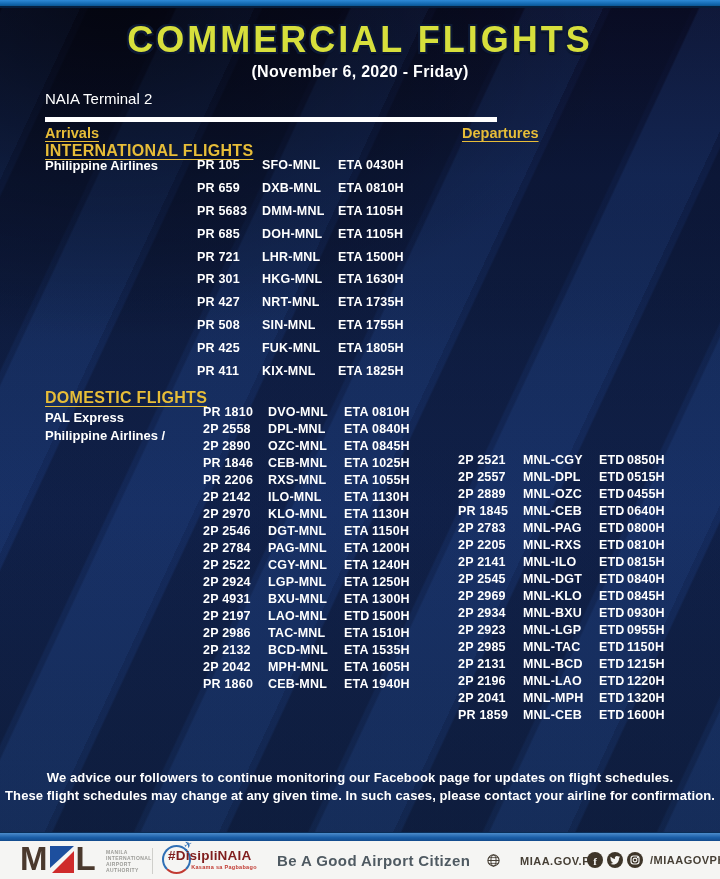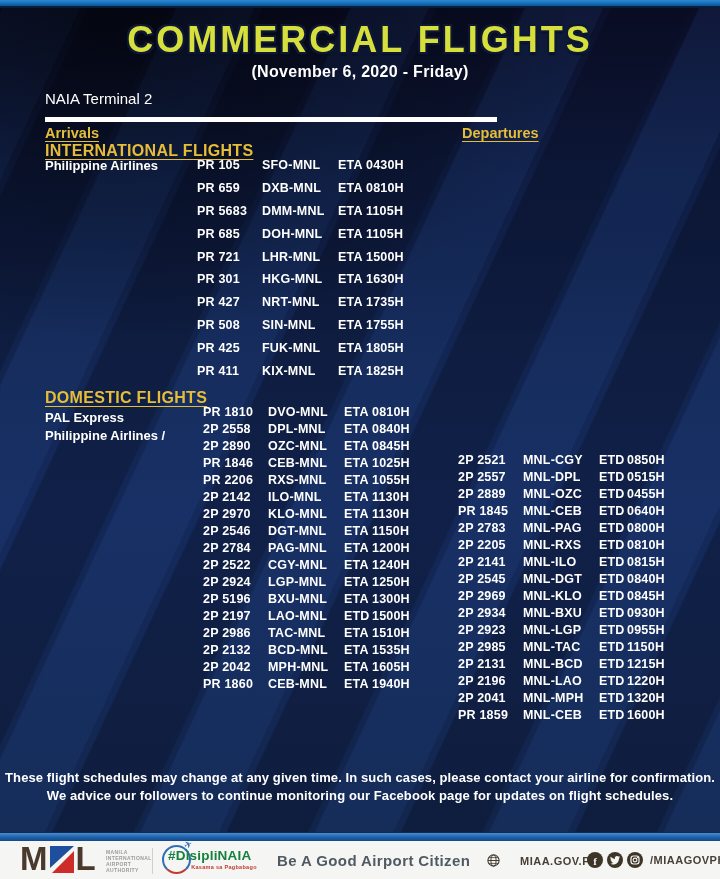--- a/index.html
+++ b/index.html
@@ -73,21 +73,21 @@
   .mnl-letter { font-size:33px; font-weight:bold; color:#4a392d; letter-spacing:0; line-height:30px; }
   .mnl-n { margin:0 2px; display:block; }
   .authority { position:absolute; left:106px; top:8px; font-size:5px; line-height:6px;
     font-weight:bold; color:#9b9b97; letter-spacing:.4px; }
   .authority span { display:block; }
   .footer-divider { position:absolute; left:152px; top:7px; width:1px; height:26px; background:#cfcfcb; }
   .disiplinaia { position:absolute; left:168px; top:7px; width:112px; }
   .dn-circle { position:absolute; left:-6px; top:-3px; width:29px; height:29px; border-radius:50%;
     border:2.5px solid #2f6fb5; border-bottom-color:#c23b33; }
   .dn-plane { position:absolute; left:16px; top:-9px; font-size:10px; color:#2f6fb5; transform:rotate(-25deg); }
-  .dn-text { position:relative; font-size:13.5px; font-weight:bold; color:#15803d; letter-spacing:.2px; }
+  .dn-text { position:relative; font-size:13.5px; font-weight:bold; color:#7f1d1d; letter-spacing:.2px; }
   .dn-tag { position:relative; font-size:5.5px; font-weight:bold; color:#c03a32; text-align:center;
     margin-top:1px; letter-spacing:.3px; }
   .slogan { position:absolute; left:277px; top:11px; font-size:15px; font-weight:bold;
     color:#4f5a62; letter-spacing:.4px; }
   .website { position:absolute; left:487px; top:13px; display:flex; align-items:center; gap:20px;
     font-size:11px; font-weight:bold; color:#463f35; letter-spacing:.5px; }
   .social { position:absolute; left:587px; top:11px; display:flex; align-items:center; gap:4px; }
   .social-circle { width:16px; height:16px; border-radius:50%; background:#3e3529;
     display:flex; align-items:center; justify-content:center; }
   .fb-f { color:#f5f5f3; font-size:11px; font-weight:bold; font-family:"Liberation Serif",serif; margin-top:1px; }
@@ -243,21 +243,21 @@
       <span class="ct">ETA</span>
       <span class="cm">1240H</span>
     </div>
       <div class="row">
       <span class="cf">2P 2924</span>
       <span class="cr">LGP-MNL</span>
       <span class="ct">ETA</span>
       <span class="cm">1250H</span>
     </div>
       <div class="row">
-      <span class="cf">2P 5196</span>
+      <span class="cf">2P 4931</span>
       <span class="cr">BXU-MNL</span>
       <span class="ct">ETA</span>
       <span class="cm">1300H</span>
     </div>
       <div class="row">
       <span class="cf">2P 2197</span>
       <span class="cr">LAO-MNL</span>
       <span class="ct">ETD</span>
       <span class="cm">1500H</span>
     </div>
@@ -380,22 +380,22 @@
     </div>
       <div class="row">
       <span class="cf">PR 1859</span>
       <span class="cr">MNL-CEB</span>
       <span class="ct">ETD</span>
       <span class="cm">1600H</span>
     </div>
     </div>
 
   <div class="disclaimer">
+    <div>We advice our followers to continue monitoring our Facebook page for updates on flight schedules.</div>
     <div>These flight schedules may change at any given time. In such cases, please contact your airline for confirmation.</div>
-    <div>We advice our followers to continue monitoring our Facebook page for updates on flight schedules.</div>
   </div>
 
   <div class="footer-strip"></div>
 
   <div class="footer">
     <div class="mnl-logo">
       <span class="mnl-letter">M</span>
       <svg class="mnl-n" width="24" height="27" viewBox="0 0 24 27">
         <polygon points="0,0 24,0 0,22" fill="#1d4f9e"></polygon>
         <polygon points="24,5 24,27 2,27" fill="#cf2b2b"></polygon>

